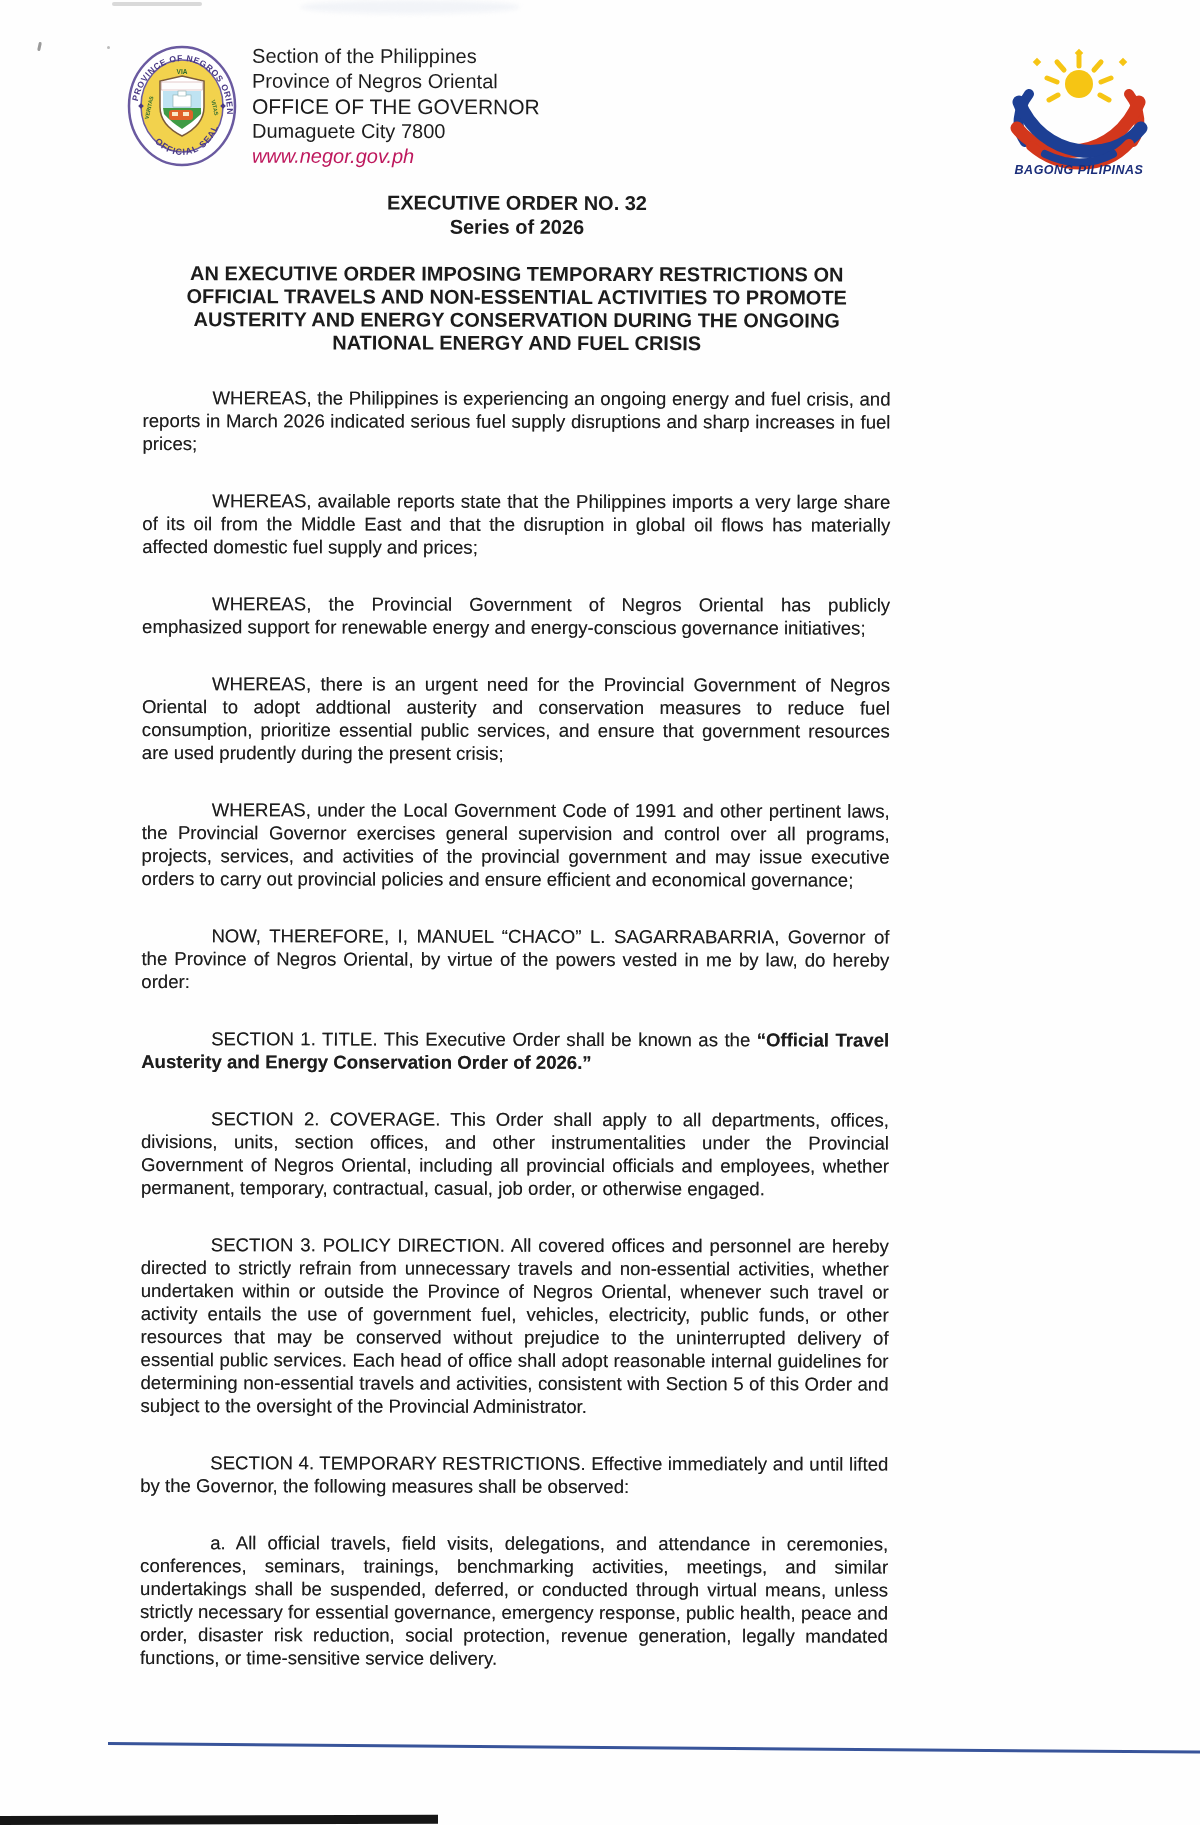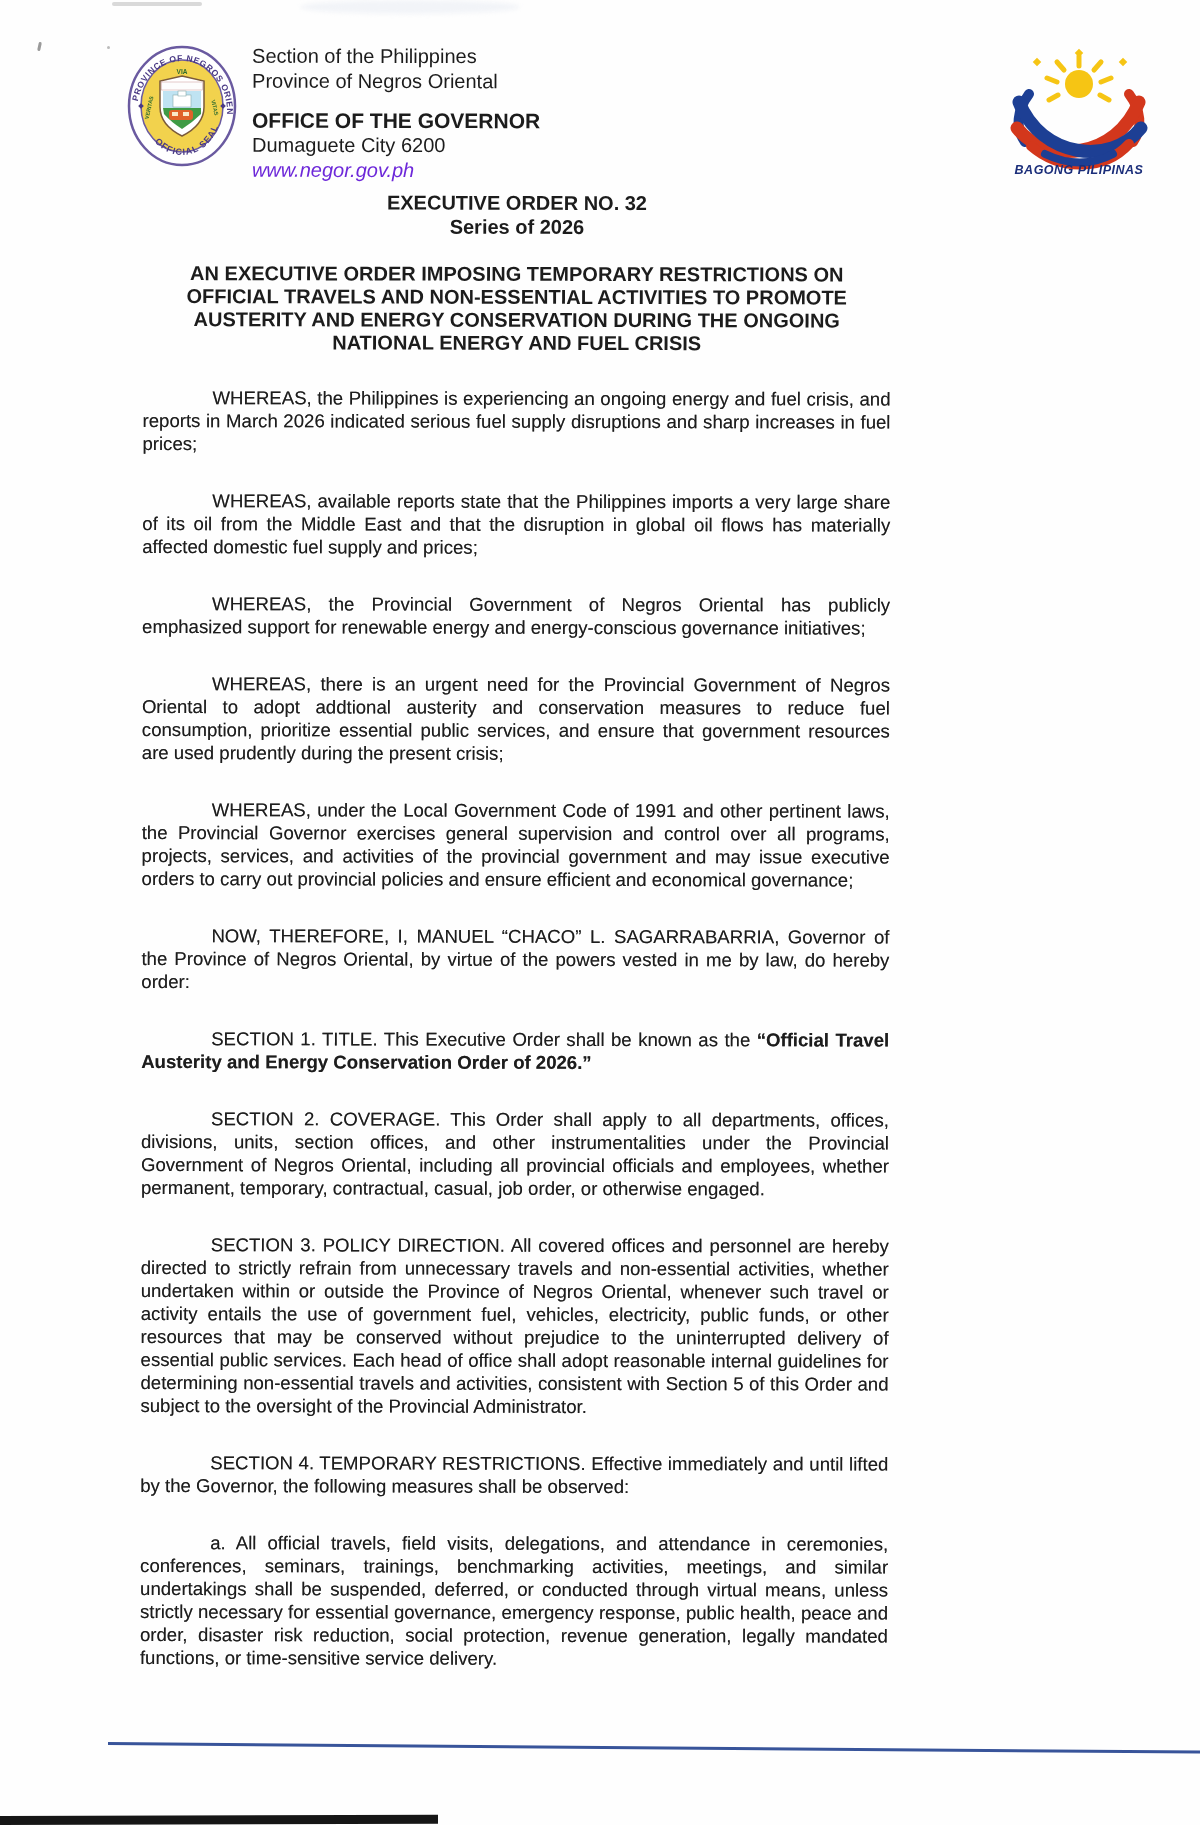--- a/index.html
+++ b/index.html
@@ -9,22 +9,22 @@
     font-family:"Liberation Sans",sans-serif;color:#1c1c1c;
   }
   
   .artifact-top-streak{position:absolute;left:112px;top:2px;width:90px;height:4px;background:#d9d9d9;border-radius:3px;}
   .artifact-top-smudge{position:absolute;left:300px;top:0;width:220px;height:14px;background:#f2f4f8;border-radius:50%;filter:blur(2px);}
   .artifact-tick{position:absolute;left:38px;top:42px;width:3px;height:9px;background:#9a9a9a;border-radius:2px;transform:rotate(12deg);}
   .artifact-dot{position:absolute;left:107px;top:46px;width:3px;height:3px;background:#bbb;border-radius:50%;}
   
   .seal{position:absolute;left:127px;top:44px;width:110px;height:124px;}
   .head-text{position:absolute;left:252px;top:44px;font-size:20px;line-height:25px;transform:rotate(0.1deg);}
-  .head-text .bold{font-weight:bold;font-size:21px;margin-top:14px;}
-  .head-text .site{color:#6d28d9;font-style:italic;}
+  .head-text .bold{font-weight:normal;font-size:21px;}
+  .head-text .site{color:#be185d;font-style:italic;}
   .bp-logo{position:absolute;left:1000px;top:48px;width:158px;height:128px;}
   
   .content{position:absolute;left:143px;top:190px;width:748px;transform:rotate(0.12deg);transform-origin:top left;}
   .eo-title{font-weight:bold;font-size:20px;line-height:24px;text-align:center;}
   .subject{margin-top:24px;font-weight:bold;font-size:20px;line-height:23px;text-align:center;}
   .content p{
     margin:34px 0 0 0;font-size:18.6px;line-height:23px;
     text-align:justify;text-indent:70px;color:#1d1d1d;
     text-shadow:0 0 .4px rgba(20,20,20,.55);
   }
@@ -71,21 +71,21 @@
       <rect x="42" y="66" width="24" height="10" rx="3" fill="#e0622a"></rect>
       <rect x="45" y="68" width="6" height="4" fill="#f9e9c9"></rect>
       <rect x="56" y="68" width="6" height="4" fill="#f9e9c9"></rect>
     </g>
   </svg>
 
   <div class="head-text">
     <div>Section of the Philippines</div>
     <div>Province of Negros Oriental</div>
     <div class="bold">OFFICE OF THE GOVERNOR</div>
-    <div>Dumaguete City 6200</div>
+    <div>Dumaguete City 7800</div>
     <div class="site">www.negor.gov.ph</div>
   </div>
 
   <svg class="bp-logo" viewBox="0 0 158 128">
     <g>
       <rect x="34" y="11" width="6" height="6" fill="#f6c514" transform="rotate(45 37 14)"></rect>
       <rect x="76" y="2" width="6" height="6" fill="#f6c514" transform="rotate(45 79 5)"></rect>
       <rect x="120" y="11" width="6" height="6" fill="#f6c514" transform="rotate(45 123 14)"></rect>
       <g stroke="#f6c514" stroke-width="5" stroke-linecap="round">
         <line x1="79" y1="18" x2="79" y2="8"></line>

